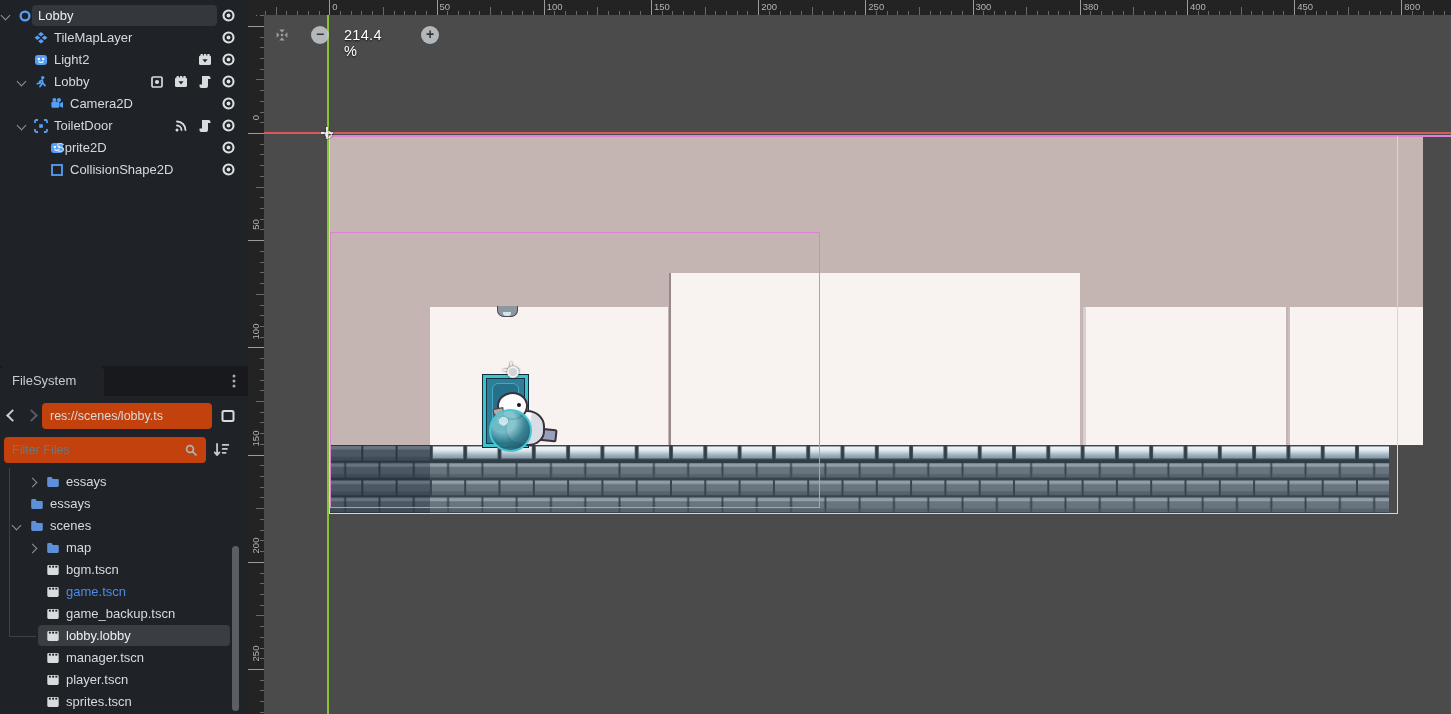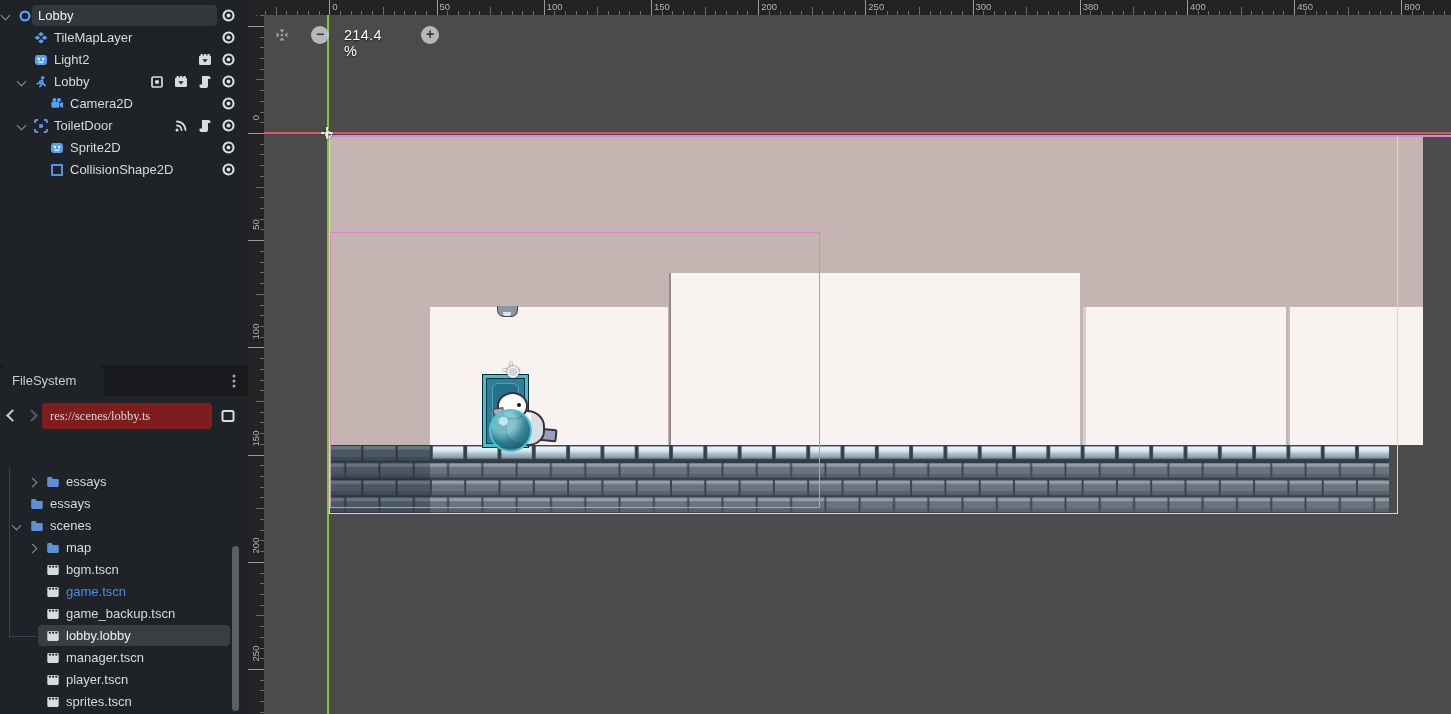--- a/index.html
+++ b/index.html
@@ -24,22 +24,22 @@
   
   #fs-dock{position:absolute;left:0;top:366px;width:100%;bottom:0;}
   #fs-tabbar{position:absolute;left:0;top:0;right:0;height:30px;background:#17191c;}
   #fs-tab{position:absolute;left:0;top:0;width:104px;height:30px;background:#1f2226;
           color:#c9cdd1;font-size:13px;line-height:30px;padding-left:12px;box-sizing:border-box;border-radius:5px 5px 0 0;}
   #fs-kebab{position:absolute;right:6px;top:7px;width:16px;height:16px;line-height:0;}
   #fs-toolbar{position:absolute;left:0;top:34px;right:0;height:30px;}
   .navchv{position:absolute;top:11px;width:7px;height:7px;border-right:2px solid #c9cdd1;border-bottom:2px solid #c9cdd1;}
   .navchv.back{left:8px;transform:rotate(135deg);}
   .navchv.fwd{left:27px;transform:rotate(-45deg);border-color:#565c63;}
-  .field{position:absolute;height:26px;background:#7f1d1d;border:none;border-radius:4px;
-         color:#d7dadd;font-size:12.5px;font-family:Liberation Serif, serif;padding:0 8px;box-sizing:border-box;outline:none;}
+  .field{position:absolute;height:26px;background:#c2410c;border:none;border-radius:4px;
+         color:#d7dadd;font-size:12.5px;font-family:Liberation Sans, sans-serif;padding:0 8px;box-sizing:border-box;outline:none;}
   #path-field{left:42px;top:3px;width:170px;}
   #split-btn{position:absolute;left:216px;top:4px;width:24px;height:24px;line-height:0;text-align:center;padding-top:4px;box-sizing:border-box;}
   #fs-filterrow{position:absolute;left:0;top:70px;right:0;height:28px;}
   #filter-field{left:4px;top:1px;width:202px;padding-right:24px;}
   #filter-field::placeholder{color:#70767d;}
   #search-ic{position:absolute;left:184px;top:7px;width:14px;height:14px;line-height:0;}
   #sort-btn{position:absolute;left:212px;top:5px;width:20px;height:20px;line-height:0;}
   #fs-list{position:absolute;left:0;top:102px;right:0;bottom:0;overflow:hidden;}
   #fs-guide-v{position:absolute;left:9px;top:0;width:1px;background:#3c4147;}
   #fs-guide-h{position:absolute;left:9px;height:1px;background:#3c4147;}
@@ -219,21 +219,21 @@
               <circle cx="7.5" cy="7.5" r="1.9" fill="#dce0e3"></circle>
             </svg></span>
         </div>
         <div class="trow" style="top: 137px;">
           <span class="icn" style="left:50px"><svg viewBox="0 0 14 14" width="14" height="14">
               <rect x="1" y="2" width="12" height="10" rx="3" fill="#569ff7"></rect>
               <circle cx="4.8" cy="6" r="1.2" fill="#fff"></circle>
               <circle cx="9.2" cy="6" r="1.2" fill="#fff"></circle>
               <path d="M4.5 8.6Q7 10.4 9.5 8.6" stroke="#fff" stroke-width="1.2" fill="none"></path>
             </svg></span>
-          <span class="tlabel " style="left:70px">Sprite2D</span>
+          <span class="tlabel " style="left:56px">Sprite2D</span>
           <span class="eyebtn"><svg viewBox="0 0 15 15" width="15" height="15">
               <circle cx="7.5" cy="7.5" r="5" fill="none" stroke="#dce0e3" stroke-width="2.1"></circle>
               <circle cx="7.5" cy="7.5" r="1.9" fill="#dce0e3"></circle>
             </svg></span>
         </div>
         <div class="trow" style="top: 159px;">
           <span class="icn" style="left:50px"><svg viewBox="0 0 14 14" width="14" height="14">
               <rect x="2" y="2" width="10" height="10" fill="none" stroke="#569ff7" stroke-width="1.8"></rect>
             </svg></span>
           <span class="tlabel " style="left:70px">CollisionShape2D</span>
@@ -260,20 +260,35 @@
         <span class="navchv back"></span>
         <span class="navchv fwd"></span>
         <input id="path-field" class="field" readonly="" value="res://scenes/lobby.ts" style="">
         <span id="split-btn">
           <svg viewBox="0 0 16 16" width="16" height="16">
               <rect x="2.5" y="3" width="11" height="10" rx="1.5" fill="none" stroke="#d9dcdf" stroke-width="2"></rect>
             </svg>
         </span>
       </div>
 
+      <div id="fs-filterrow">
+        <input id="filter-field" class="field" readonly="" placeholder="Filter Files" style="">
+        <span id="search-ic">
+          <svg viewBox="0 0 14 14" width="14" height="14" fill="none" stroke="#aeb2b6" stroke-width="1.7" stroke-linecap="round">
+              <circle cx="6" cy="6" r="3.4"></circle>
+              <path d="M8.7 8.7 12 12"></path>
+            </svg>
+        </span>
+        <span id="sort-btn">
+          <svg viewBox="0 0 16 16" width="18" height="18" stroke="#c6cace" stroke-width="1.6" stroke-linecap="round" fill="none">
+              <path d="M4.5 2.5v10M4.5 12.5 2.4 10.2M4.5 12.5 6.6 10.2"></path>
+              <path d="M9.5 3.5h5M9.5 7h3.8M9.5 10.5h2.6"></path>
+            </svg>
+        </span>
+      </div>
 
       <div id="fs-list">
         <div id="fs-guide-v" style="top: 0px; height: 168px;"></div>
         <div id="fs-guide-h" style="top: 168px; width: 27px;"></div>
         <div id="fs-rows">
             <div class="trow" style="top: 3px;">
               <span class="chv r" style="left:29px"></span>
               <span class="icn" style="left:46px"><svg viewBox="0 0 14 14" width="14" height="14">
                   <path d="M1.2 3.4a1.3 1.3 0 0 1 1.3-1.3h3l1.4 1.8h4.6a1.3 1.3 0 0 1 1.3 1.3v5.4a1.3 1.3 0 0 1-1.3 1.3H2.5a1.3 1.3 0 0 1-1.3-1.3Z" fill="#5f8fd9"></path>
                 </svg></span>

